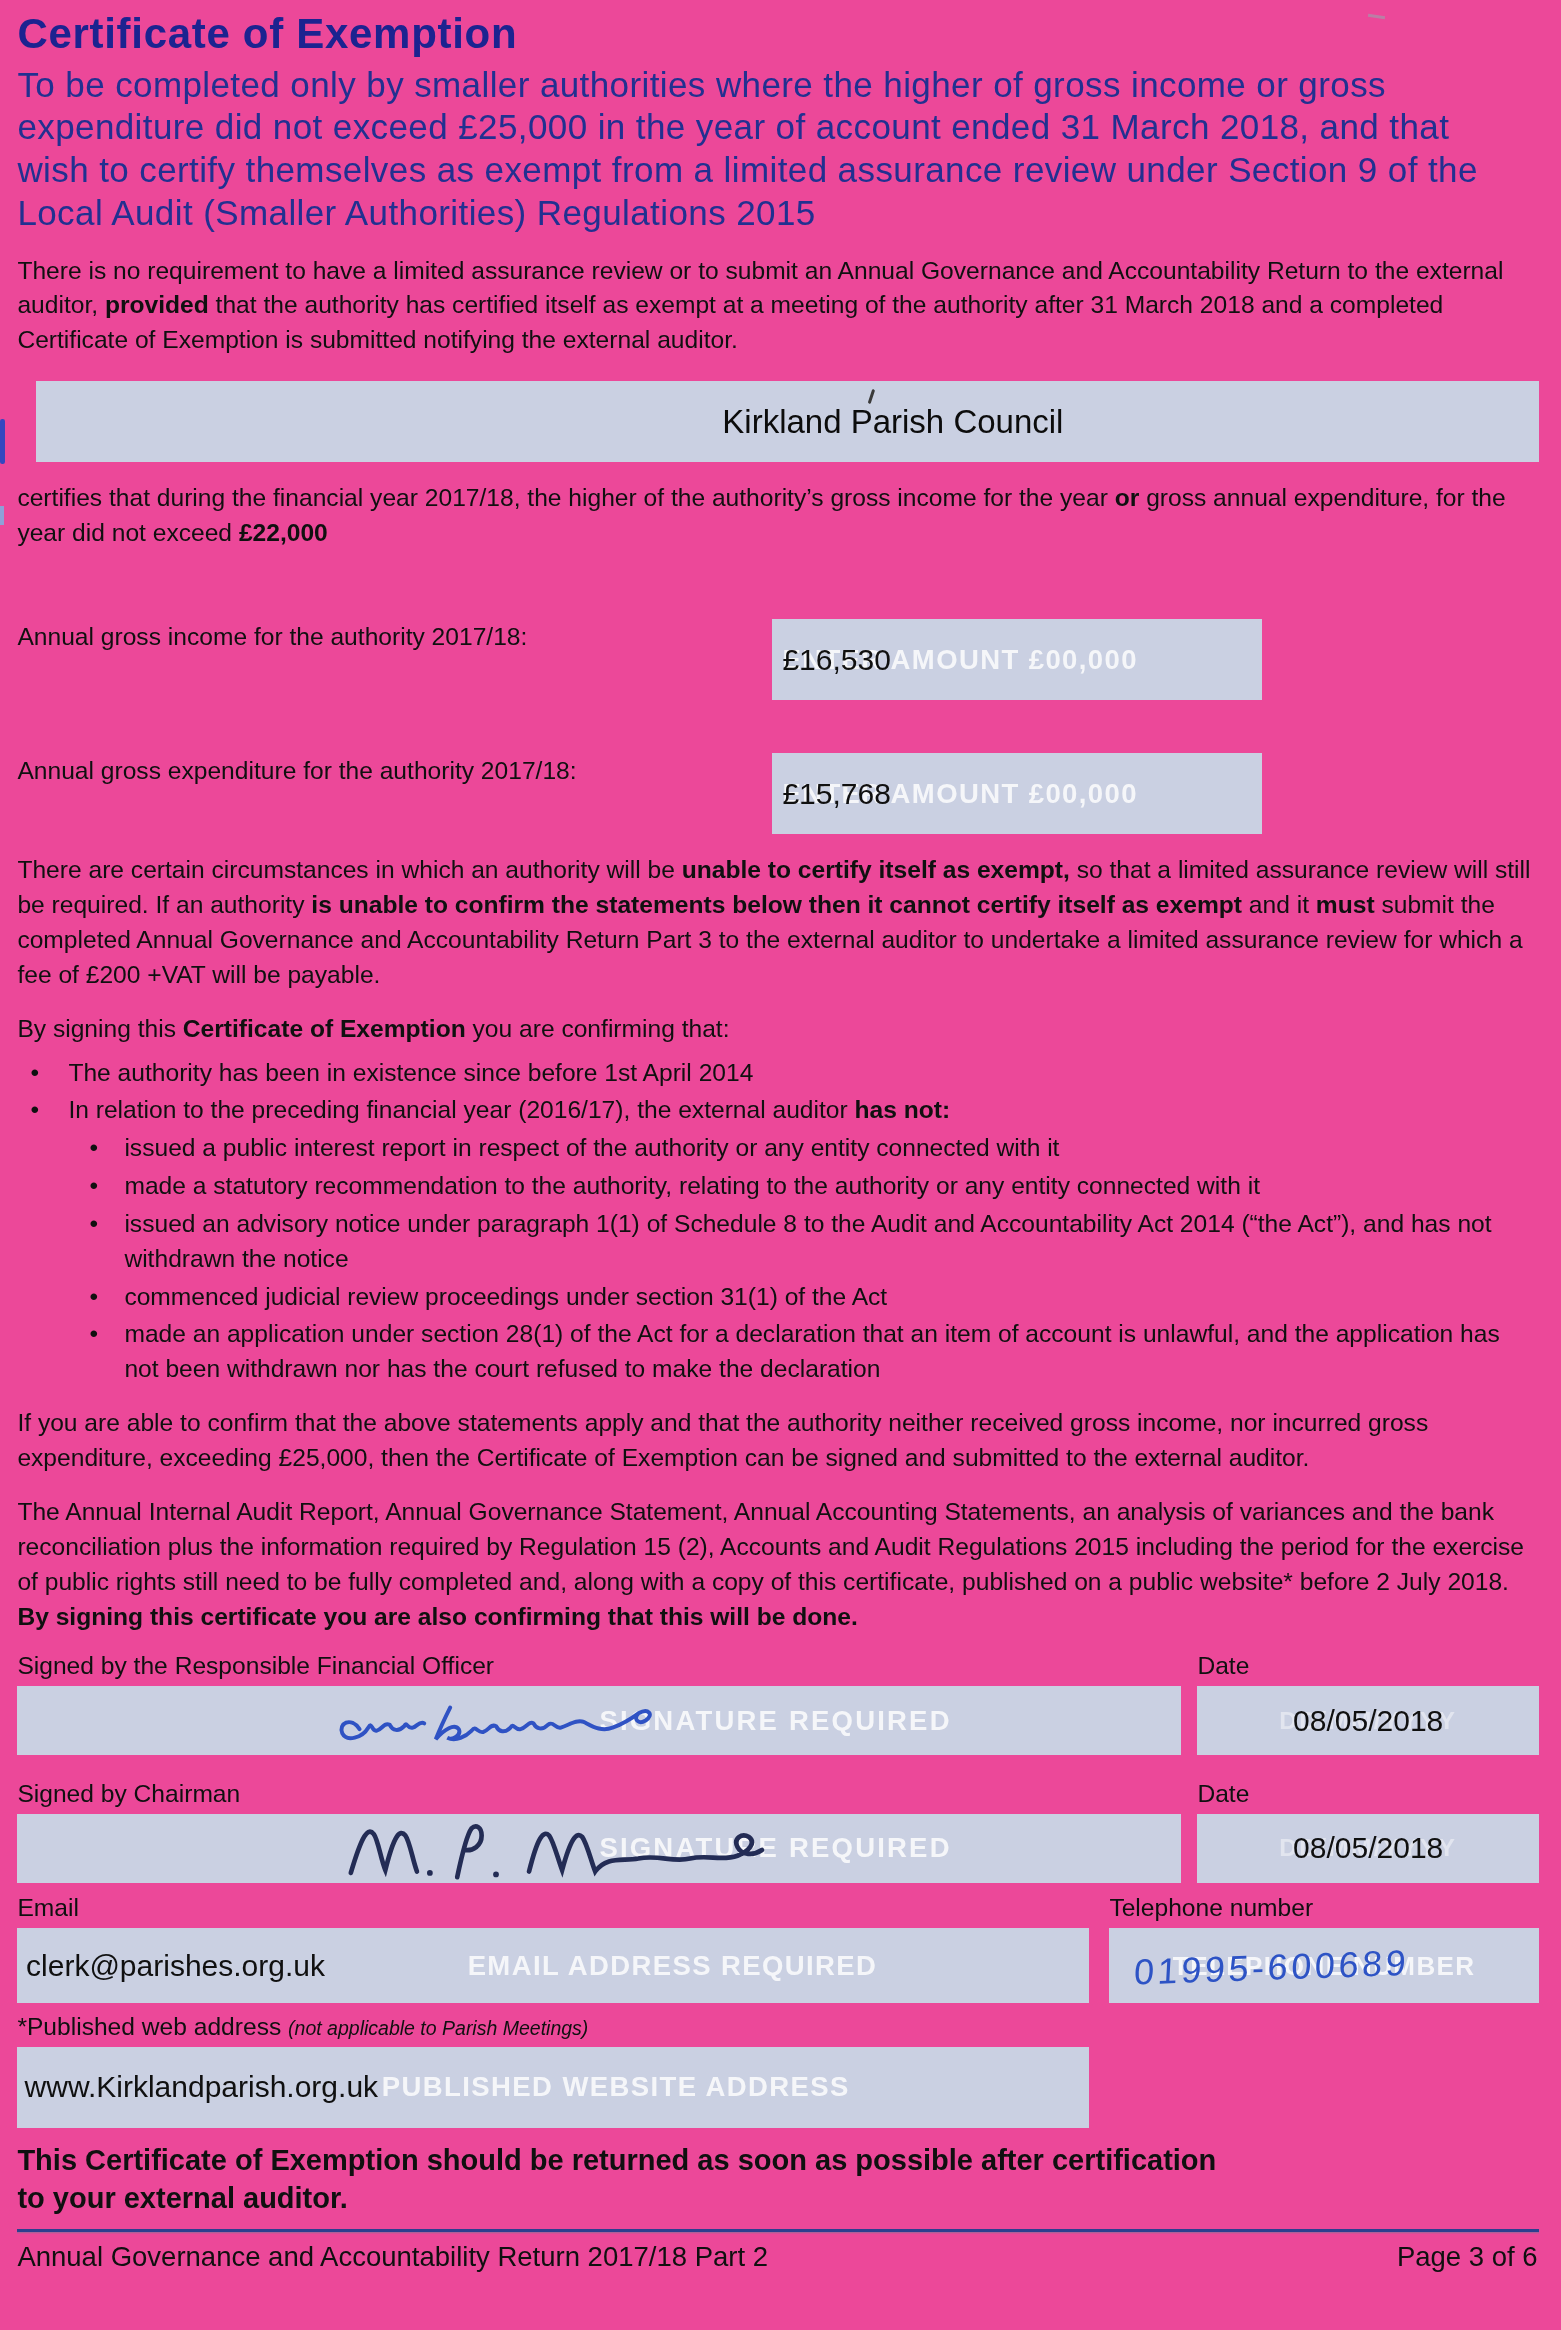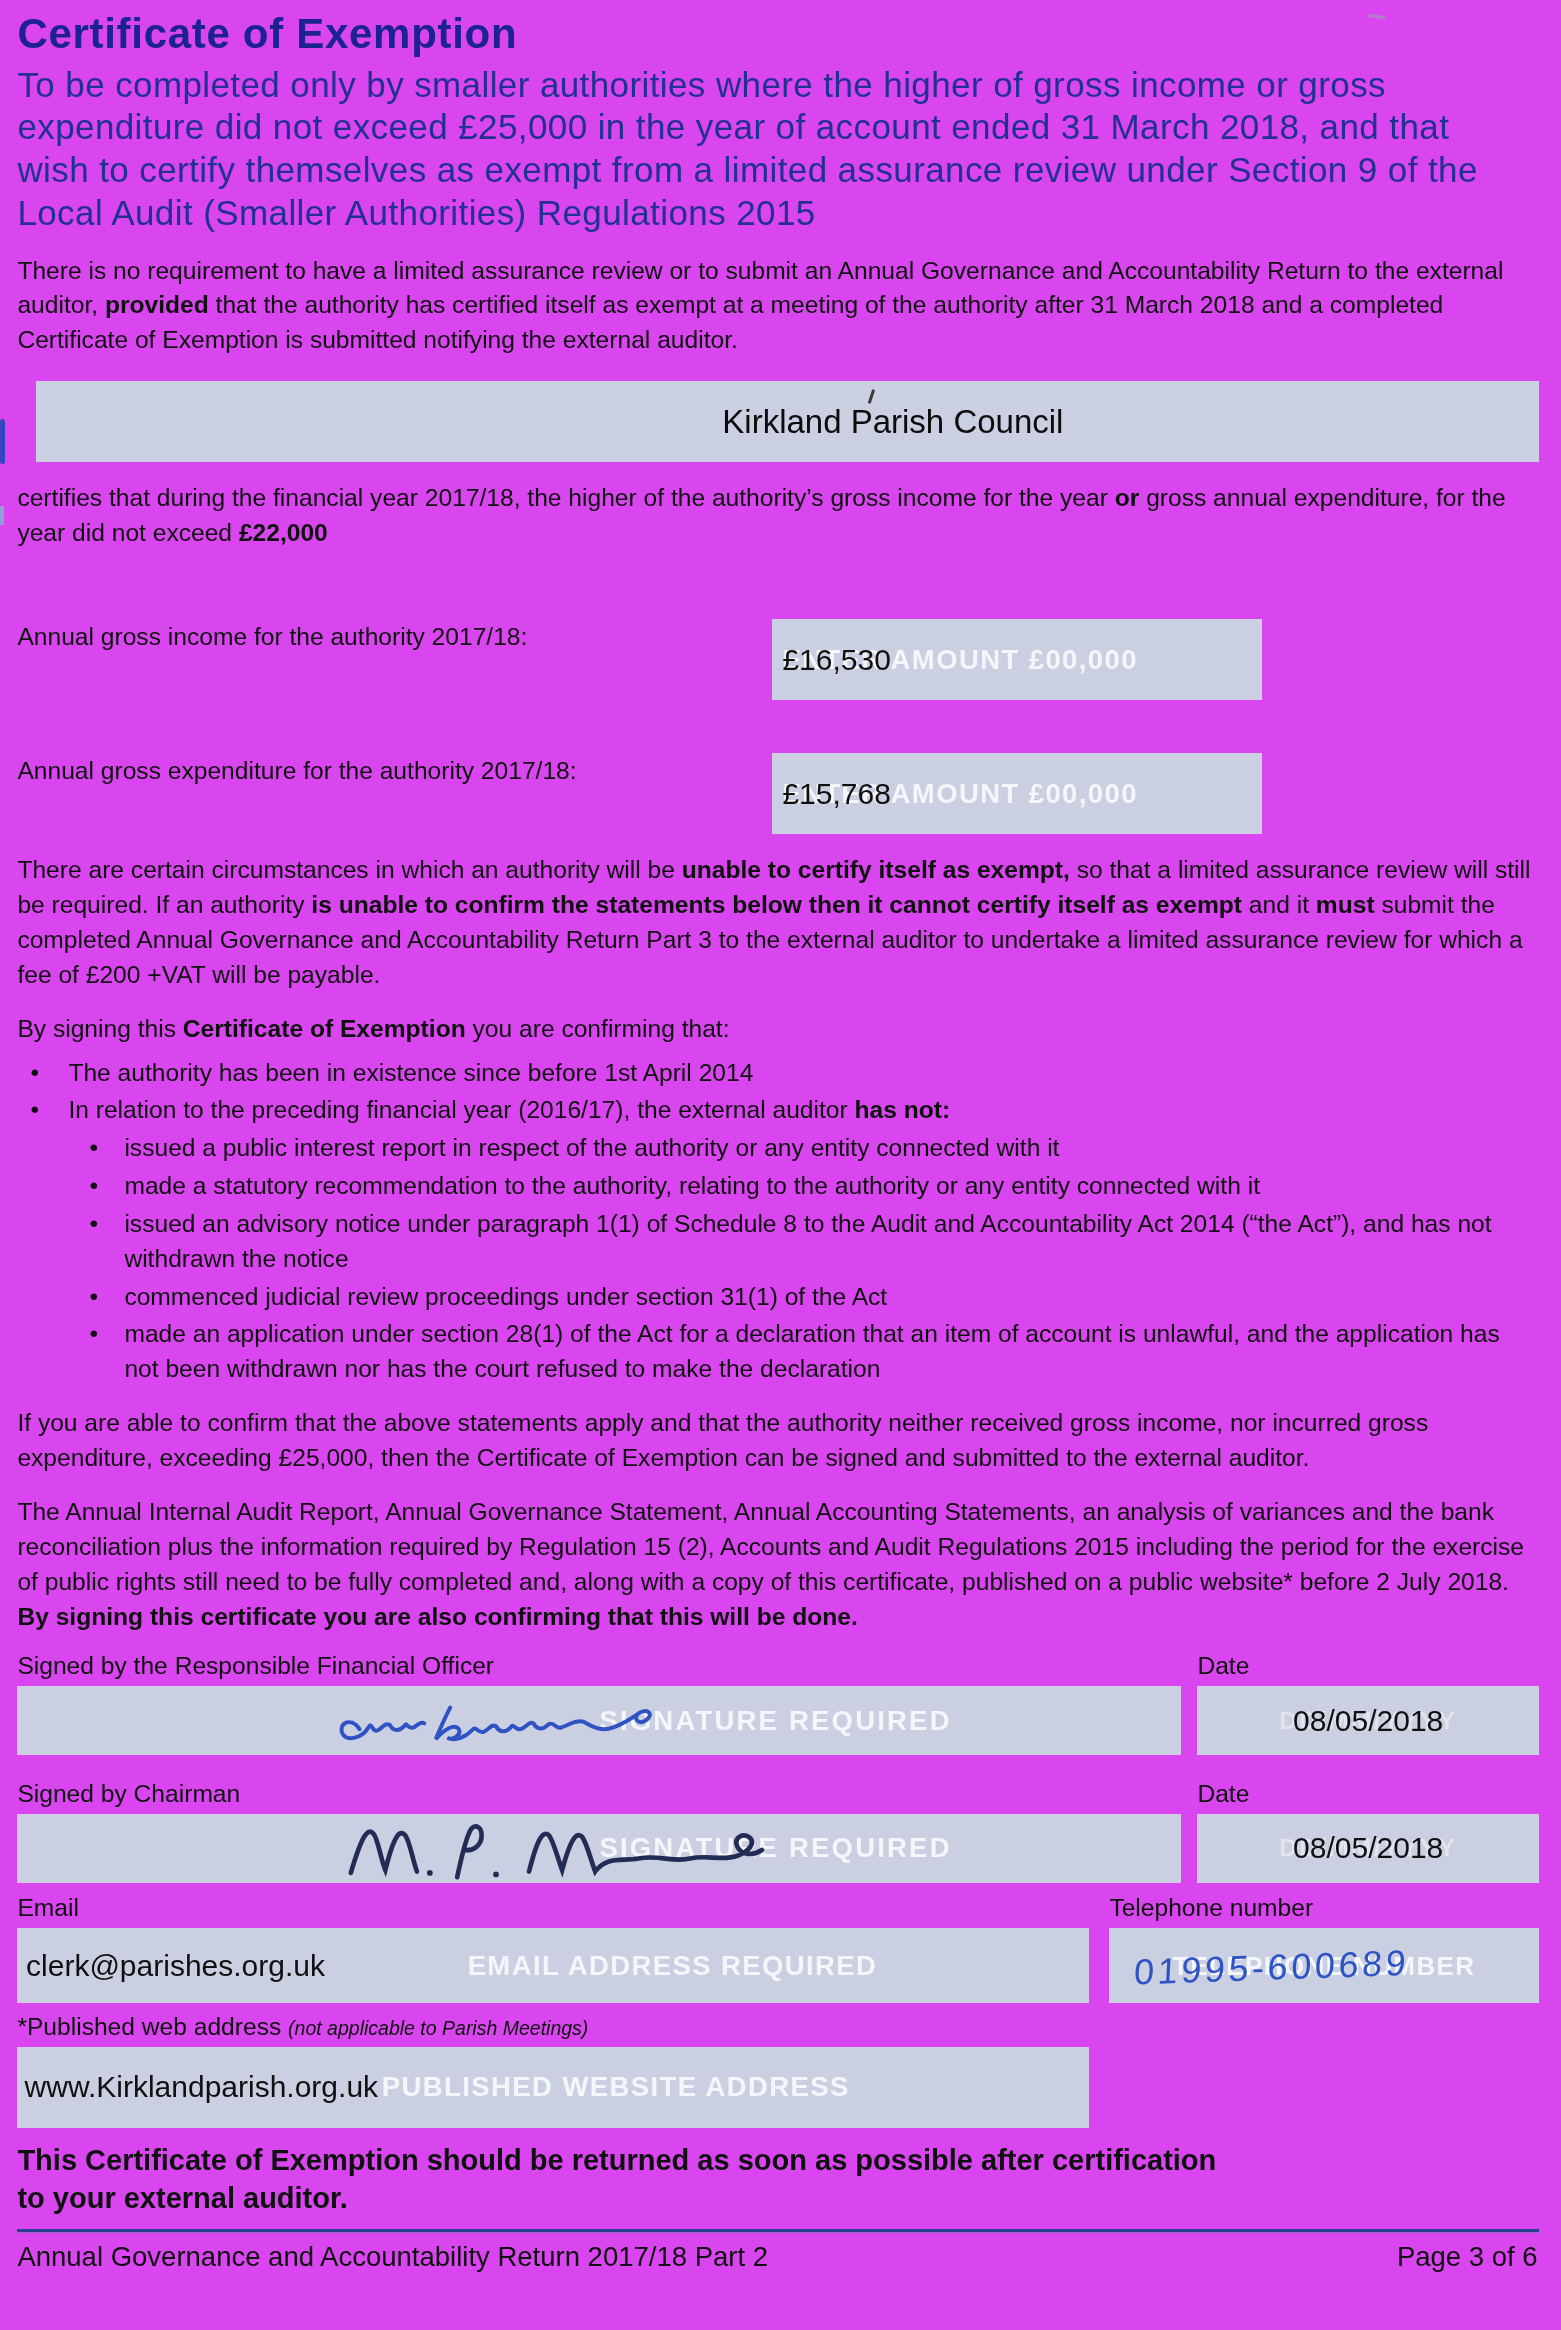--- a/index.html
+++ b/index.html
@@ -1,20 +1,20 @@
 <!DOCTYPE html>
 <html style="font-size:11.6px"><head>
 <meta charset="utf-8">
 <style>
   * { margin:0; padding:0; box-sizing:border-box; }
   html,body { background:#e9eaee; }
   .page {
     position:relative;
     width:1561px; height:2330px;
-    background:#d946ef;
+    background:#ec4899;
     font-family:"Liberation Sans", sans-serif;
     color:#101010;
     overflow:hidden;
   }
   .inner { padding:10px 22px 0 17.4px; }
 
   .title { font-size:42px; font-weight:bold; color:#1c2390; letter-spacing:0.7px; }
   .subtitle { font-size:35px; color:#223090; line-height:1.22; letter-spacing:0.4px; width:1490px; margin-top:5.8px; }
 
   .para { font-size:24.6px; line-height:1.42; margin-top:19px; }

